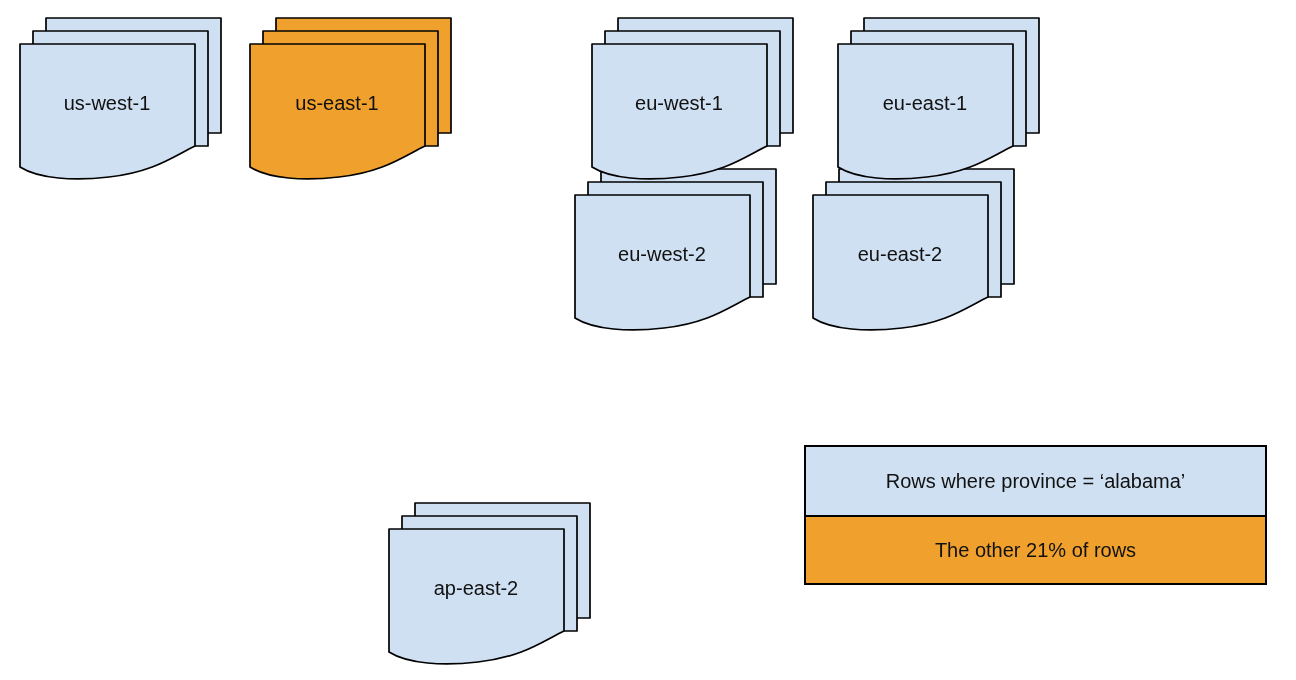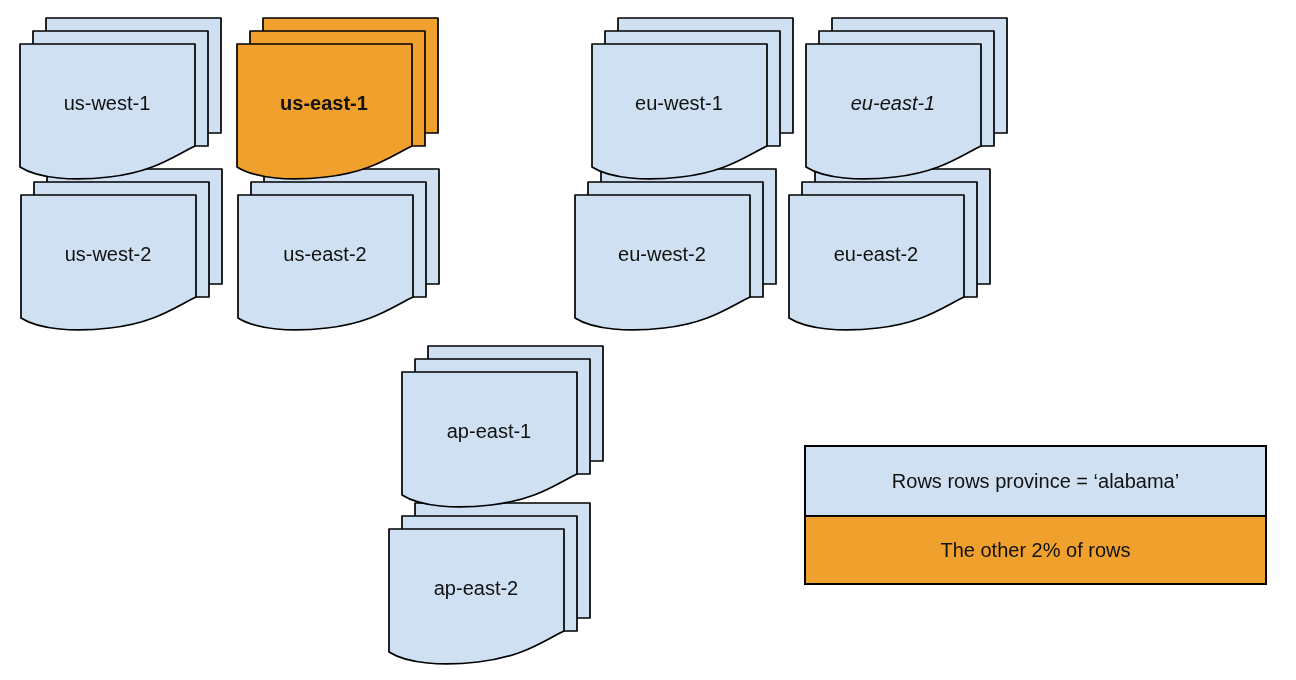--- a/index.html
+++ b/index.html
@@ -65,103 +65,79 @@
 
   <div class="stack z4" style="left:19px;top:17px;">
     <svg width="203" height="164" viewBox="0 0 203 164">
       <rect class="sheet" x="27" y="1" width="175" height="115"></rect>
       <rect class="sheet" x="14" y="14" width="175" height="115"></rect>
       <path class="sheet" d="M 1 27 L 176 27 L 176 129 C 155 139 135 155 90 160 C 55 164 20 162 1 150 Z"></path>
       <text class="stack-label" x="88" y="93">us-west-1</text>
     </svg>
   </div>
 
-  <div class="stack highlight z4" style="left:236px;top:17px;font-weight:bold;">
+  <div class="stack highlight z4" style="left:249px;top:17px;">
     <svg width="203" height="164" viewBox="0 0 203 164">
       <rect class="sheet" x="27" y="1" width="175" height="115"></rect>
       <rect class="sheet" x="14" y="14" width="175" height="115"></rect>
       <path class="sheet" d="M 1 27 L 176 27 L 176 129 C 155 139 135 155 90 160 C 55 164 20 162 1 150 Z"></path>
       <text class="stack-label" x="88" y="93">us-east-1</text>
     </svg>
   </div>
 
   <div class="stack z4" style="left:573px;top:17px;margin-left:18px;">
     <svg width="203" height="164" viewBox="0 0 203 164">
       <rect class="sheet" x="27" y="1" width="175" height="115"></rect>
       <rect class="sheet" x="14" y="14" width="175" height="115"></rect>
       <path class="sheet" d="M 1 27 L 176 27 L 176 129 C 155 139 135 155 90 160 C 55 164 20 162 1 150 Z"></path>
       <text class="stack-label" x="88" y="93">eu-west-1</text>
     </svg>
   </div>
 
-  <div class="stack z4" style="left:805px;top:17px;font-style:italic;">
+  <div class="stack z4" style="left:837px;top:17px;">
     <svg width="203" height="164" viewBox="0 0 203 164">
       <rect class="sheet" x="27" y="1" width="175" height="115"></rect>
       <rect class="sheet" x="14" y="14" width="175" height="115"></rect>
       <path class="sheet" d="M 1 27 L 176 27 L 176 129 C 155 139 135 155 90 160 C 55 164 20 162 1 150 Z"></path>
       <text class="stack-label" x="88" y="93">eu-east-1</text>
     </svg>
   </div>
 
-  <div class="stack z3" style="left:20px;top:168px;">
-    <svg width="203" height="164" viewBox="0 0 203 164">
-      <rect class="sheet" x="27" y="1" width="175" height="115"></rect>
-      <rect class="sheet" x="14" y="14" width="175" height="115"></rect>
-      <path class="sheet" d="M 1 27 L 176 27 L 176 129 C 155 139 135 155 90 160 C 55 164 20 162 1 150 Z"></path>
-      <text class="stack-label" x="88" y="93">us-west-2</text>
-    </svg>
-  </div>
 
-  <div class="stack z3" style="left:237px;top:168px;">
-    <svg width="203" height="164" viewBox="0 0 203 164">
-      <rect class="sheet" x="27" y="1" width="175" height="115"></rect>
-      <rect class="sheet" x="14" y="14" width="175" height="115"></rect>
-      <path class="sheet" d="M 1 27 L 176 27 L 176 129 C 155 139 135 155 90 160 C 55 164 20 162 1 150 Z"></path>
-      <text class="stack-label" x="88" y="93">us-east-2</text>
-    </svg>
-  </div>
 
   <div class="stack z3" style="left:574px;top:168px;text-align:right;">
     <svg width="203" height="164" viewBox="0 0 203 164">
       <rect class="sheet" x="27" y="1" width="175" height="115"></rect>
       <rect class="sheet" x="14" y="14" width="175" height="115"></rect>
       <path class="sheet" d="M 1 27 L 176 27 L 176 129 C 155 139 135 155 90 160 C 55 164 20 162 1 150 Z"></path>
       <text class="stack-label" x="88" y="93">eu-west-2</text>
     </svg>
   </div>
 
-  <div class="stack z3" style="left:788px;top:168px;">
+  <div class="stack z3" style="left:812px;top:168px;">
     <svg width="203" height="164" viewBox="0 0 203 164">
       <rect class="sheet" x="27" y="1" width="175" height="115"></rect>
       <rect class="sheet" x="14" y="14" width="175" height="115"></rect>
       <path class="sheet" d="M 1 27 L 176 27 L 176 129 C 155 139 135 155 90 160 C 55 164 20 162 1 150 Z"></path>
       <text class="stack-label" x="88" y="93">eu-east-2</text>
     </svg>
   </div>
 
-  <div class="stack z2" style="left:401px;top:345px;">
-    <svg width="203" height="164" viewBox="0 0 203 164">
-      <rect class="sheet" x="27" y="1" width="175" height="115"></rect>
-      <rect class="sheet" x="14" y="14" width="175" height="115"></rect>
-      <path class="sheet" d="M 1 27 L 176 27 L 176 129 C 155 139 135 155 90 160 C 55 164 20 162 1 150 Z"></path>
-      <text class="stack-label" x="88" y="93">ap-east-1</text>
-    </svg>
-  </div>
 
   <div class="stack z1" style="left:388px;top:502px;">
     <svg width="203" height="164" viewBox="0 0 203 164">
       <rect class="sheet" x="27" y="1" width="175" height="115"></rect>
       <rect class="sheet" x="14" y="14" width="175" height="115"></rect>
       <path class="sheet" d="M 1 27 L 176 27 L 176 129 C 155 139 135 155 90 160 C 55 164 20 162 1 150 Z"></path>
       <text class="stack-label" x="88" y="93">ap-east-2</text>
     </svg>
   </div>
 
   <div class="legend">
     <div class="legend-row swatch-region">
-      <span>Rows rows province = ‘alabama’</span>
+      <span>Rows where province = ‘alabama’</span>
     </div>
     <div class="legend-row swatch-highlight">
-      <span>The other 2% of rows</span>
+      <span>The other 21% of rows</span>
     </div>
   </div>
 
 </div>
 
 </body></html>

